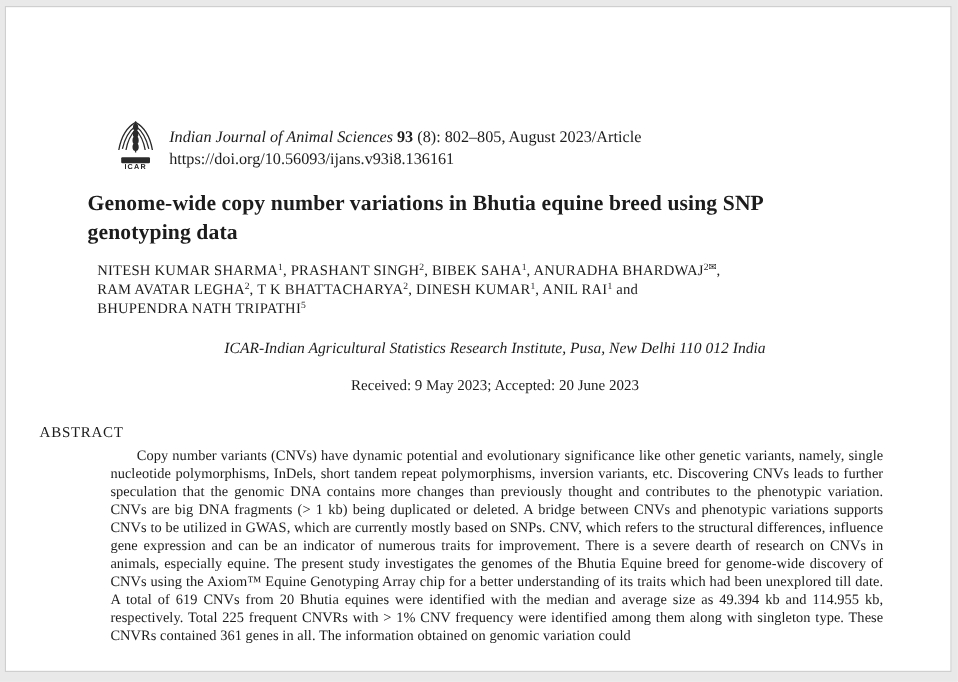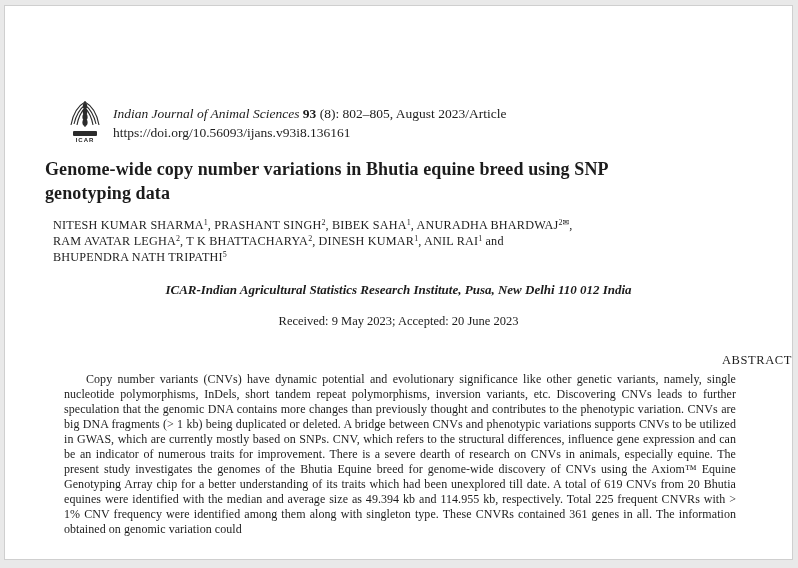--- a/index.html
+++ b/index.html
@@ -21,20 +21,21 @@
   .page {
     position: absolute;
     left: 4px;
     top: 5px;
     right: 5px;
     bottom: 8px;
     background: #ffffff;
     border: 1px solid #cfcfcf;
     overflow: hidden;
     box-sizing: border-box;
+    padding-left: 28px;
   }
   .header-row {
     display: flex;
     align-items: flex-start;
     margin: 92px 0 0 58px;
   }
   .logo {
     width: 44px;
     flex: 0 0 44px;
     text-align: center;
@@ -82,31 +83,30 @@
     vertical-align: 4px;
     line-height: 0;
     letter-spacing: 0;
   }
   .affiliation {
     margin: 16px 60px 0 60px;
     text-align: center;
     font-style: italic;
     font-size: 13px;
     line-height: 16px;
-    font-weight: bold;
   }
   .dates {
     margin: 16px 60px 0 60px;
     text-align: center;
     font-size: 12.5px;
     line-height: 15px;
   }
   .abstract-heading {
     margin: 24px 0 0 0;
-    text-align: right;
+    text-align: left;
     font-size: 12.5px;
     letter-spacing: 0.6px;
     line-height: 15px;
   }
   .abstract-text {
     margin: 4px 56px 0 59px;
     font-size: 12px;
     line-height: 15px;
     text-align: justify;
     text-indent: 22px;

